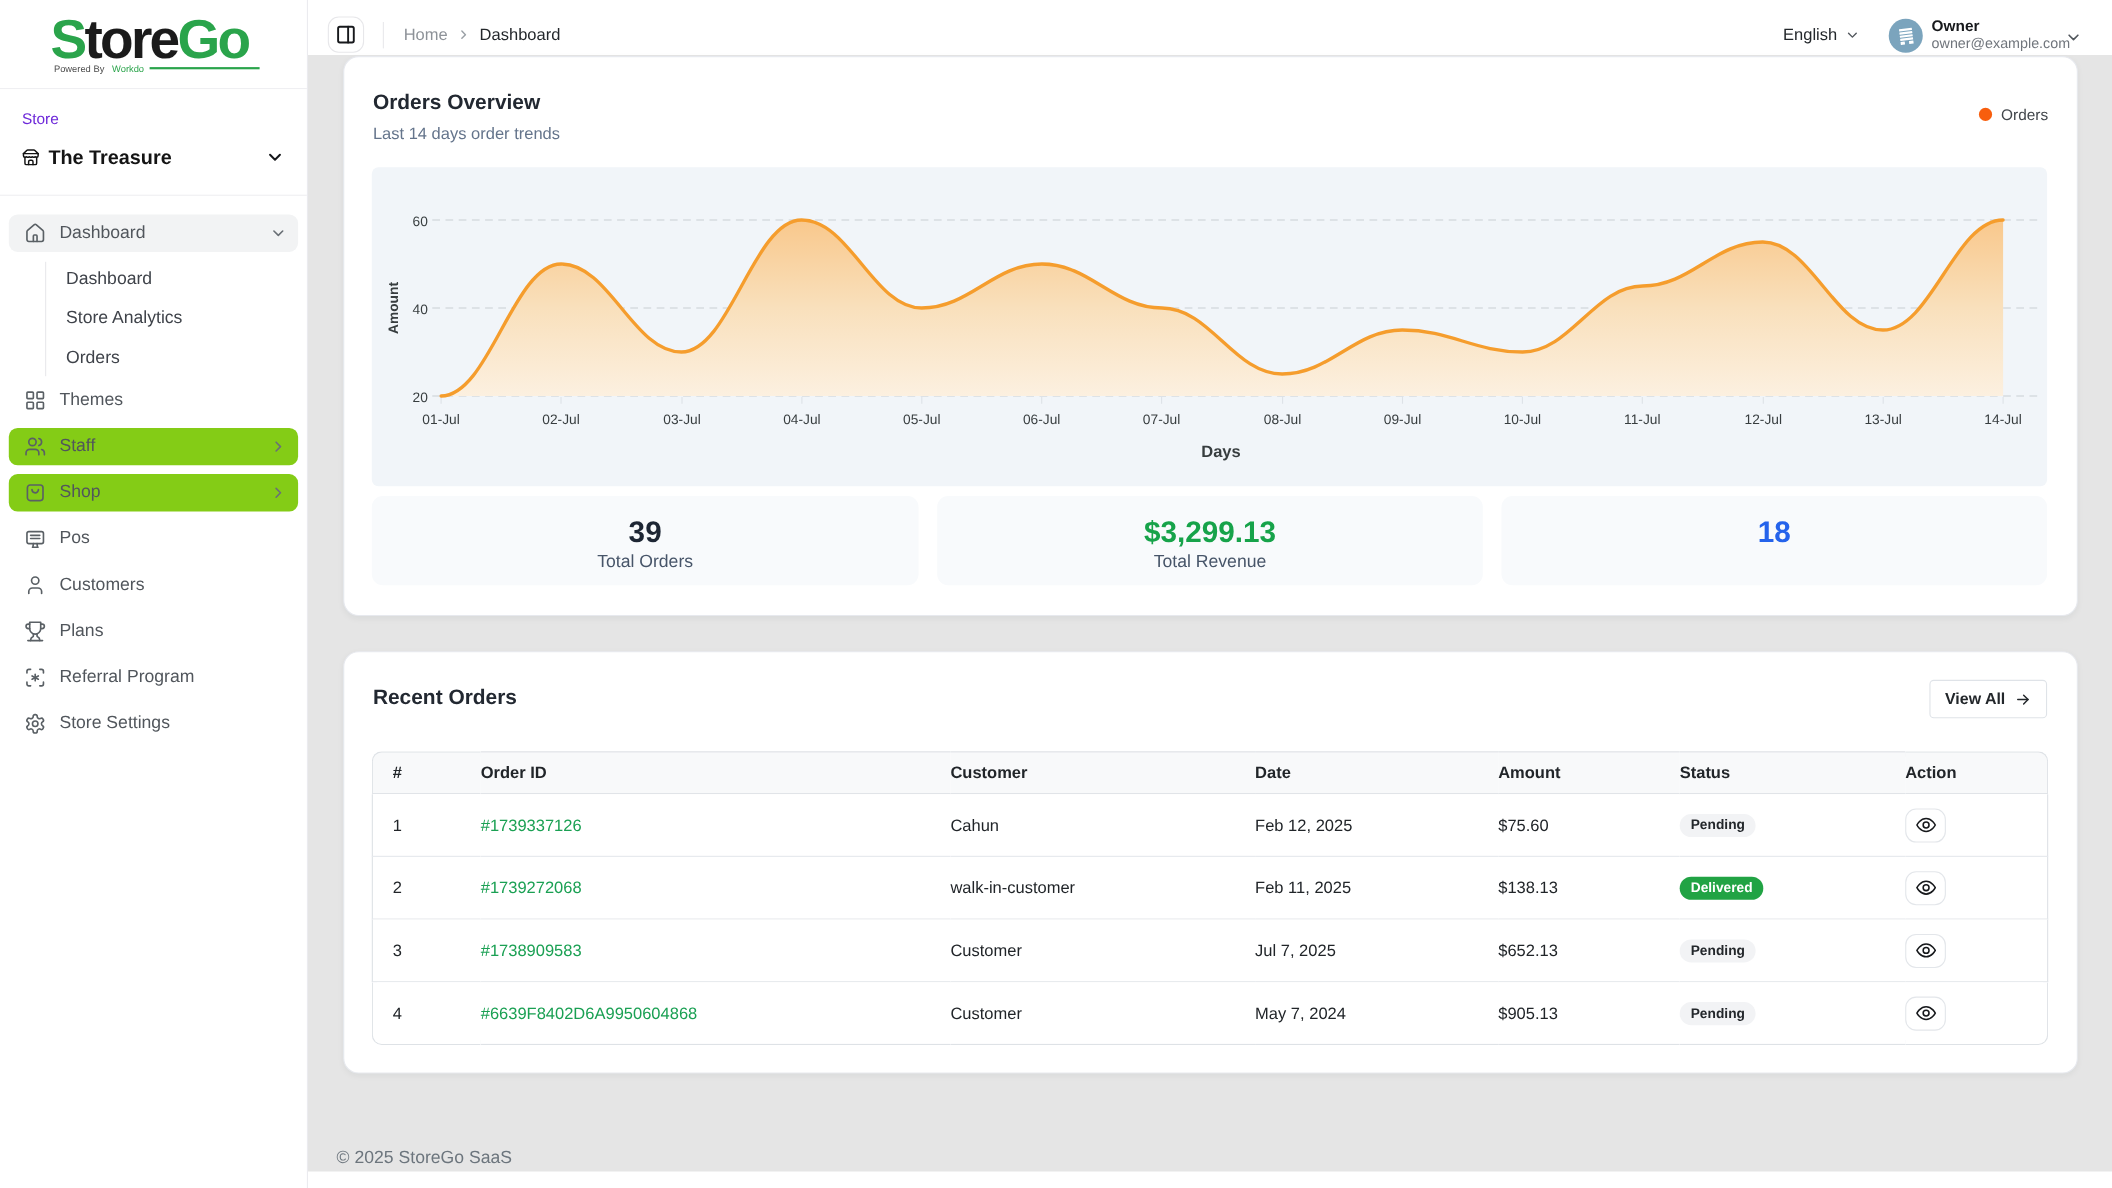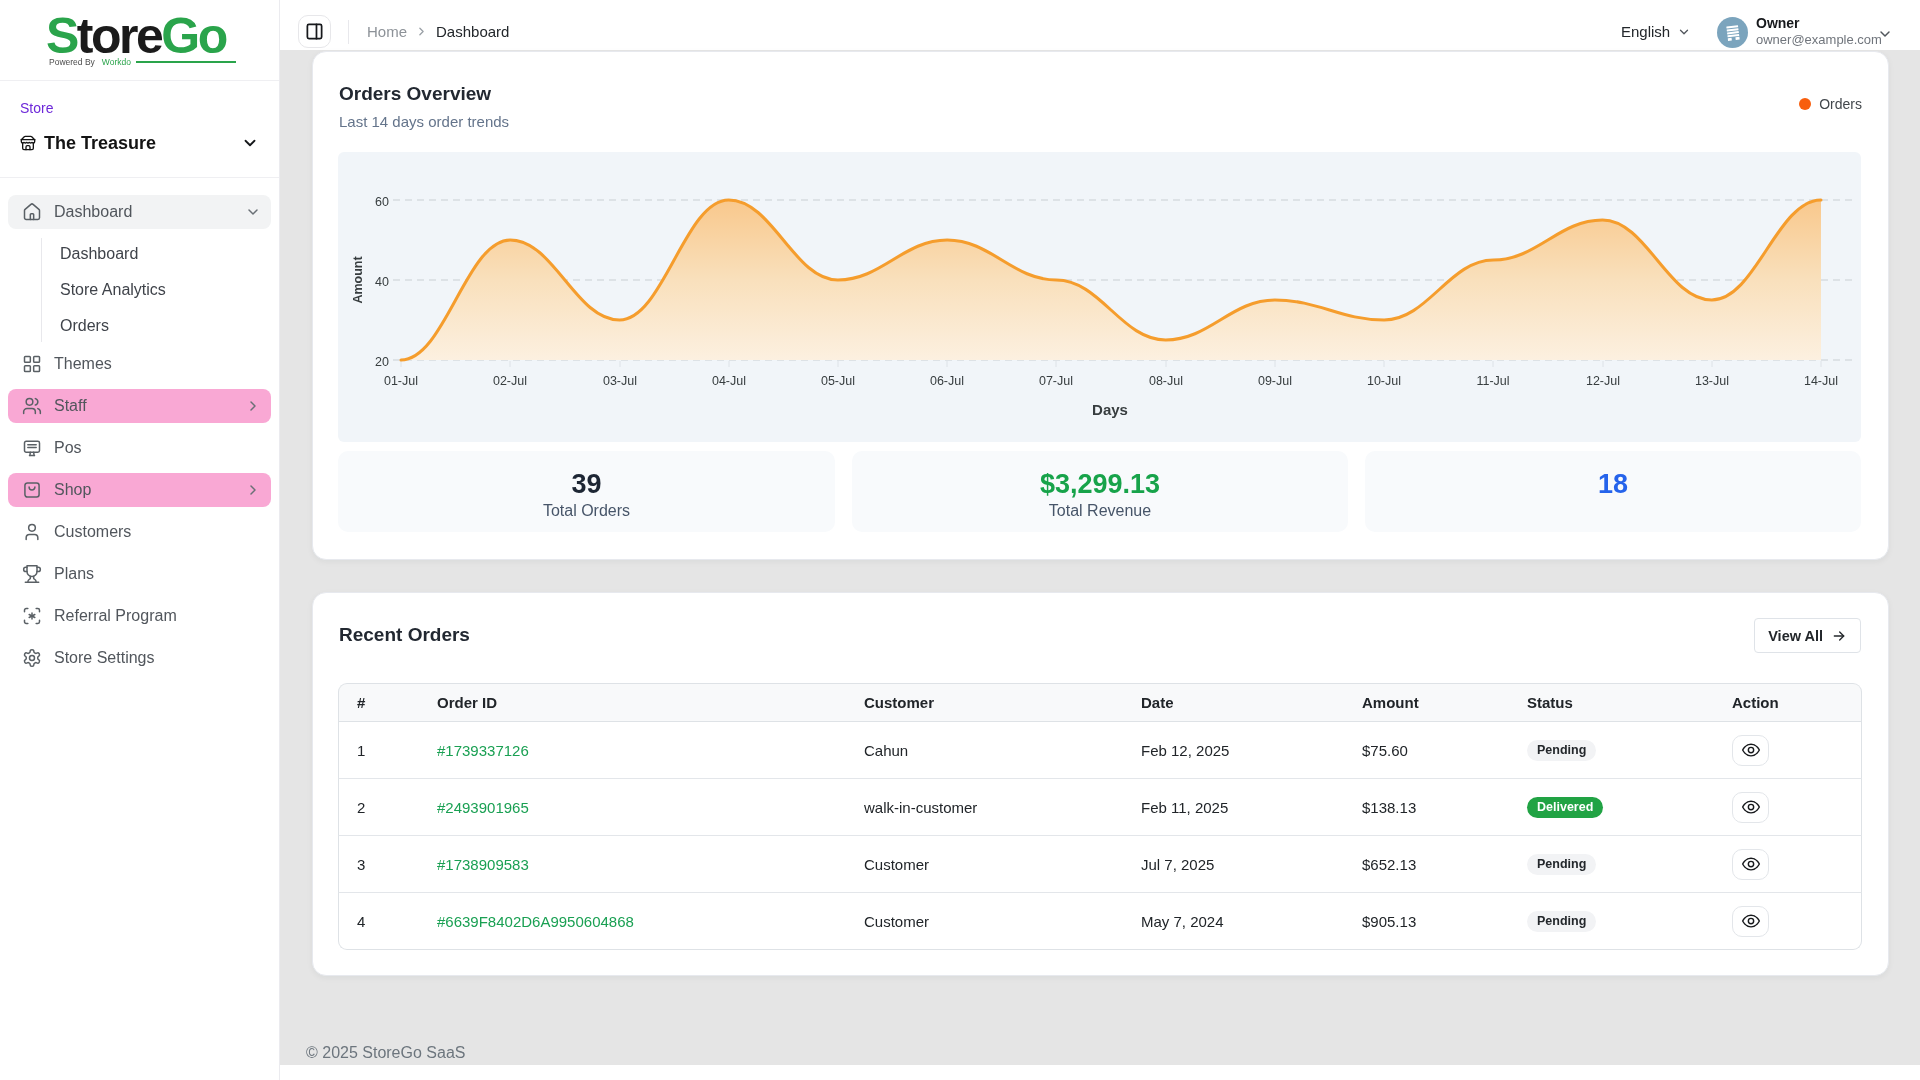--- a/index.html
+++ b/index.html
@@ -10,21 +10,21 @@
 .powered { position:absolute; left:49px; top:57px; font-size:8.5px; color:#4c4c4c; display:flex; align-items:center; white-space:nowrap;}
 .powered .wd { color:#2aa44b; margin-left:7px; }
 .powered .ln { display:inline-block; width:100px; height:2px; background:#2aa44b; margin-left:5px;}
 .sb-div { position:absolute; left:0; right:0; height:1px; background:#efeff2; }
 .sec-label { position:absolute; left:20px; top:100px; color:#6d28d9; font-size:14px; }
 .store-row { position:absolute; left:0; right:0; top:123px; height:40px; display:flex; align-items:center; padding:0 20px 0 20px; }
 .store-row .txt { font-size:18px; font-weight:bold; color:#141414; margin-left:8px; flex:1; }
 .menu { position:absolute; left:8px; right:8px; top:195px; }
 .mi { display:flex; align-items:center; height:34px; border-radius:8px; padding:0 10px 0 14px; margin-bottom:8px; color:#51565c; }
 .mi.active { background:#f2f3f4; }
-.mi.soft { background:#f9a8d4; }
+.mi.soft { background:#84cc16; }
 .mi .lbl { font-size:16px; margin-left:12px; flex:1; }
 .sub { position:relative; margin:-1px 0 3px 33px; padding-left:0; }
 .sub:before { content:""; position:absolute; left:0; top:2px; bottom:2px; width:1px; background:#e8e8ec; }
 .sub .si { display:block; font-size:16px; color:#3f434a; padding:9px 0 9px 19px; line-height:18px; }
 .topbar { position:fixed; left:281px; top:0; width:1639px; height:65px; background:#fff; border-bottom:1px solid #ededf1; }
 .tgl { position:absolute; left:17px; top:15px; width:33px; height:33px; border:1px solid #e7e7ea; border-radius:10px; display:flex; align-items:center; justify-content:center; }
 .tb-sep { position:absolute; left:67px; top:20px; width:1px; height:24px; background:#e8e8ec; }
 .crumb { position:absolute; left:86px; top:23px; font-size:15px; color:#8d9298; display:flex; gap:8px; align-items:center;}
 .crumb .cur { color:#23272b; }
 .lang { position:absolute; left:1340px; top:23px; font-size:15px; color:#23272b; display:flex; align-items:center; gap:7px;}
@@ -118,40 +118,40 @@
           <path d="M16 21v-2a4 4 0 0 0-4-4H6a4 4 0 0 0-4 4v2"></path>
           <circle cx="9" cy="7" r="4"></circle>
           <path d="M22 21v-2a4 4 0 0 0-3-3.87"></path>
           <path d="M16 3.13a4 4 0 0 1 0 7.75"></path>
         </svg>
       <span class="lbl">Staff</span>
       <svg width="16" height="16" viewBox="0 0 24 24" fill="none" stroke="#6a7076" stroke-width="2.2" stroke-linecap="round" stroke-linejoin="round">
           <path d="m9 6 6 6-6 6"></path>
         </svg>
     </div>
+    <div class="mi soft">
+      <svg width="20" height="20" viewBox="0 0 24 24" fill="none" stroke="#5a6065" stroke-width="1.8" stroke-linecap="round" stroke-linejoin="round">
+          <rect x="3.5" y="3.5" width="17" height="17" rx="3"></rect>
+          <path d="M8.5 8.5a3.5 3.5 0 0 0 7 0"></path>
+        </svg>
+      <span class="lbl">Shop</span>
+      <svg width="16" height="16" viewBox="0 0 24 24" fill="none" stroke="#6a7076" stroke-width="2.2" stroke-linecap="round" stroke-linejoin="round">
+          <path d="m9 6 6 6-6 6"></path>
+        </svg>
+    </div>
     <div class="mi">
       <svg width="20" height="20" viewBox="0 0 24 24" fill="none" stroke="#5a6065" stroke-width="1.8" stroke-linecap="round" stroke-linejoin="round">
           <rect x="3" y="4" width="18" height="13" rx="2"></rect>
           <path d="M7 8h10"></path>
           <path d="M7 11.5h10"></path>
           <path d="M9 21h6"></path>
           <path d="M10 17l-.5 4"></path>
           <path d="M14 17l.5 4"></path>
         </svg>
       <span class="lbl">Pos</span>
-    </div>
-    <div class="mi soft">
-      <svg width="20" height="20" viewBox="0 0 24 24" fill="none" stroke="#5a6065" stroke-width="1.8" stroke-linecap="round" stroke-linejoin="round">
-          <rect x="3.5" y="3.5" width="17" height="17" rx="3"></rect>
-          <path d="M8.5 8.5a3.5 3.5 0 0 0 7 0"></path>
-        </svg>
-      <span class="lbl">Shop</span>
-      <svg width="16" height="16" viewBox="0 0 24 24" fill="none" stroke="#6a7076" stroke-width="2.2" stroke-linecap="round" stroke-linejoin="round">
-          <path d="m9 6 6 6-6 6"></path>
-        </svg>
     </div>
     <div class="mi">
       <svg width="20" height="20" viewBox="0 0 24 24" fill="none" stroke="#5a6065" stroke-width="1.8" stroke-linecap="round" stroke-linejoin="round">
           <path d="M19 21v-2a4 4 0 0 0-4-4H9a4 4 0 0 0-4 4v2"></path>
           <circle cx="12" cy="7" r="4"></circle>
         </svg>
       <span class="lbl">Customers</span>
     </div>
     <div class="mi">
       <svg width="20" height="20" viewBox="0 0 24 24" fill="none" stroke="#5a6065" stroke-width="1.8" stroke-linecap="round" stroke-linejoin="round">
@@ -332,21 +332,21 @@
               <span class="eyebtn">
                 <svg width="20" height="20" viewBox="0 0 24 24" fill="none" stroke="#17191c" stroke-width="1.7">
                   <path d="M2 12s3.5-7 10-7 10 7 10 7-3.5 7-10 7-10-7-10-7z"></path>
                   <circle cx="12" cy="12" r="3.2"></circle>
                 </svg>
               </span>
             </td>
           </tr>
       <tr>
             <td>2</td>
-            <td class="oid">#2493901965</td>
+            <td class="oid">#1739272068</td>
             <td>walk-in-customer</td>
             <td>Feb 11, 2025</td>
             <td>$138.13</td>
             <td><span class="pill del">Delivered</span></td>
             <td>
               <span class="eyebtn">
                 <svg width="20" height="20" viewBox="0 0 24 24" fill="none" stroke="#17191c" stroke-width="1.7">
                   <path d="M2 12s3.5-7 10-7 10 7 10 7-3.5 7-10 7-10-7-10-7z"></path>
                   <circle cx="12" cy="12" r="3.2"></circle>
                 </svg>

